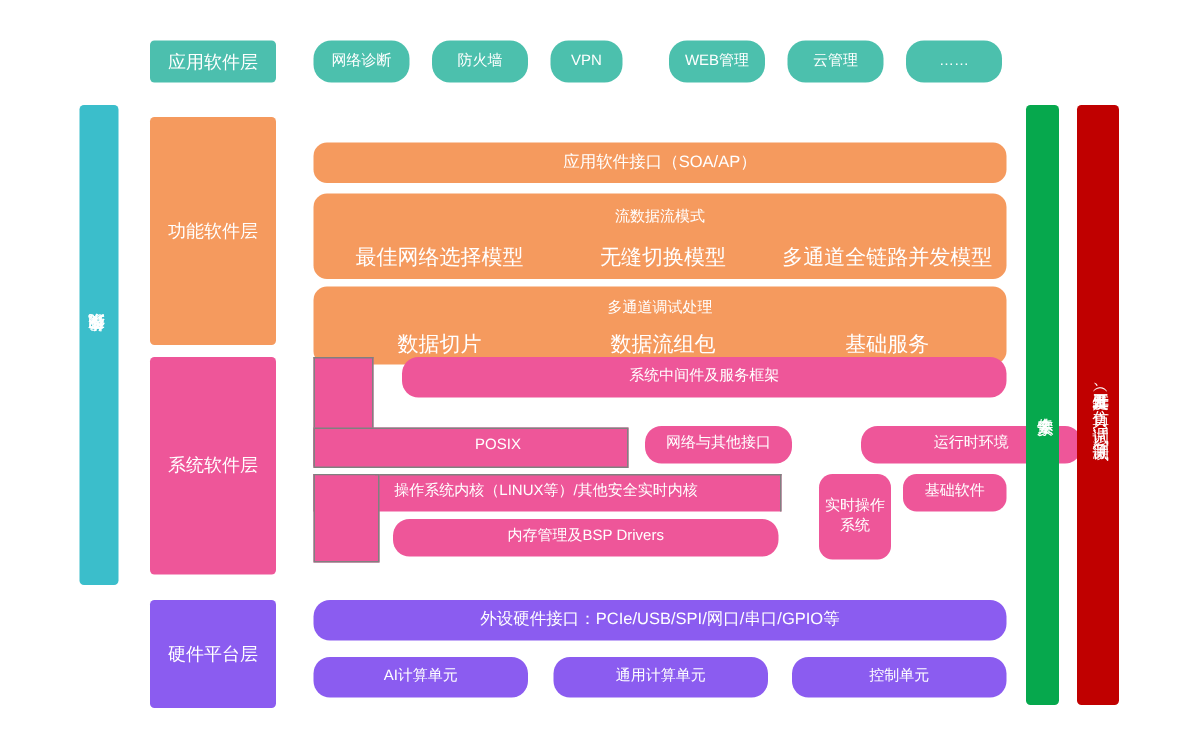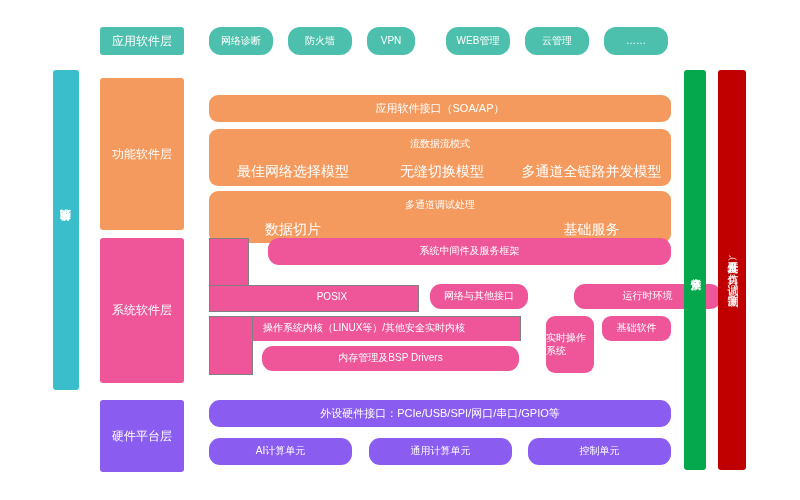--- a/index.html
+++ b/index.html
@@ -5,21 +5,21 @@
   html,body{margin:0;padding:0;}
   body{
     width:800px;height:500px;
     background:#ffffff;
     font-family:"Liberation Sans","DejaVu Sans",sans-serif;
     overflow:hidden;
     position:relative;
     color:#ffffff;
   }
   .canvas{position:absolute;left:0;top:0;width:800px;height:500px;}
-  .box{position:absolute;box-sizing:border-box;display:flex;align-items:center;justify-content:center;text-align:left;line-height:1.25;}
+  .box{position:absolute;box-sizing:border-box;display:flex;align-items:center;justify-content:center;text-align:center;line-height:1.25;}
 
   
   .teal-head{background:#4cbfae;}
   .teal-pill{background:#4cc0ad;}
   .teal-side{background:#3bbecb;}
   .orange{background:#f59a5e;margin-top:13px;}
   .orange-lbl{background:#f59a5e;}
   .pink{background:#ee5699;}
   .pink-lbl{background:#ee5699;}
   .pink-out{background:#ee5699;border:1px solid #808080;}
@@ -70,20 +70,21 @@
   <div class="lshape orange r10" style="left:209px;top:116px;width:462px;height:57px;">
     <div class="grp-title t10" style="top:8px;">流数据流模式</div>
     <div class="sub t9" style="left:14px;top:34px;width:140px;text-align:center;">最佳网络选择模型</div>
     <div class="sub t9" style="left:163px;top:34px;width:140px;text-align:center;">无缝切换模型</div>
     <div class="sub t9" style="left:310px;top:34px;width:145px;text-align:center;">多通道全链路并发模型</div>
   </div>
 
   <div class="lshape orange r10" style="left:209px;top:178px;width:462px;height:52px;">
     <div class="grp-title t10" style="top:7px;">多通道调试处理</div>
     <div class="sub t9" style="left:14px;top:30px;width:140px;text-align:center;">数据切片</div>
+    <div class="sub t9" style="left:163px;top:30px;width:140px;text-align:center;">数据流组包</div>
     <div class="sub t9" style="left:310px;top:30px;width:145px;text-align:center;">基础服务</div>
   </div>
 
   <div class="lshape pink-out" style="left:209px;top:238px;width:38px;height:72px;border-bottom:none;"></div>
   <div class="lshape pink-out" style="left:209px;top:285px;width:208px;height:25px;"></div>
   <div class="lshape pink" style="left:210px;top:286px;width:37px;height:14px;"></div>
   <div class="box t10" style="left:247px;top:285px;width:170px;height:25px;">POSIX</div>
 
   <div class="box pink r12 t10" style="left:268px;top:238px;width:403px;height:27px;">系统中间件及服务框架</div>
 

